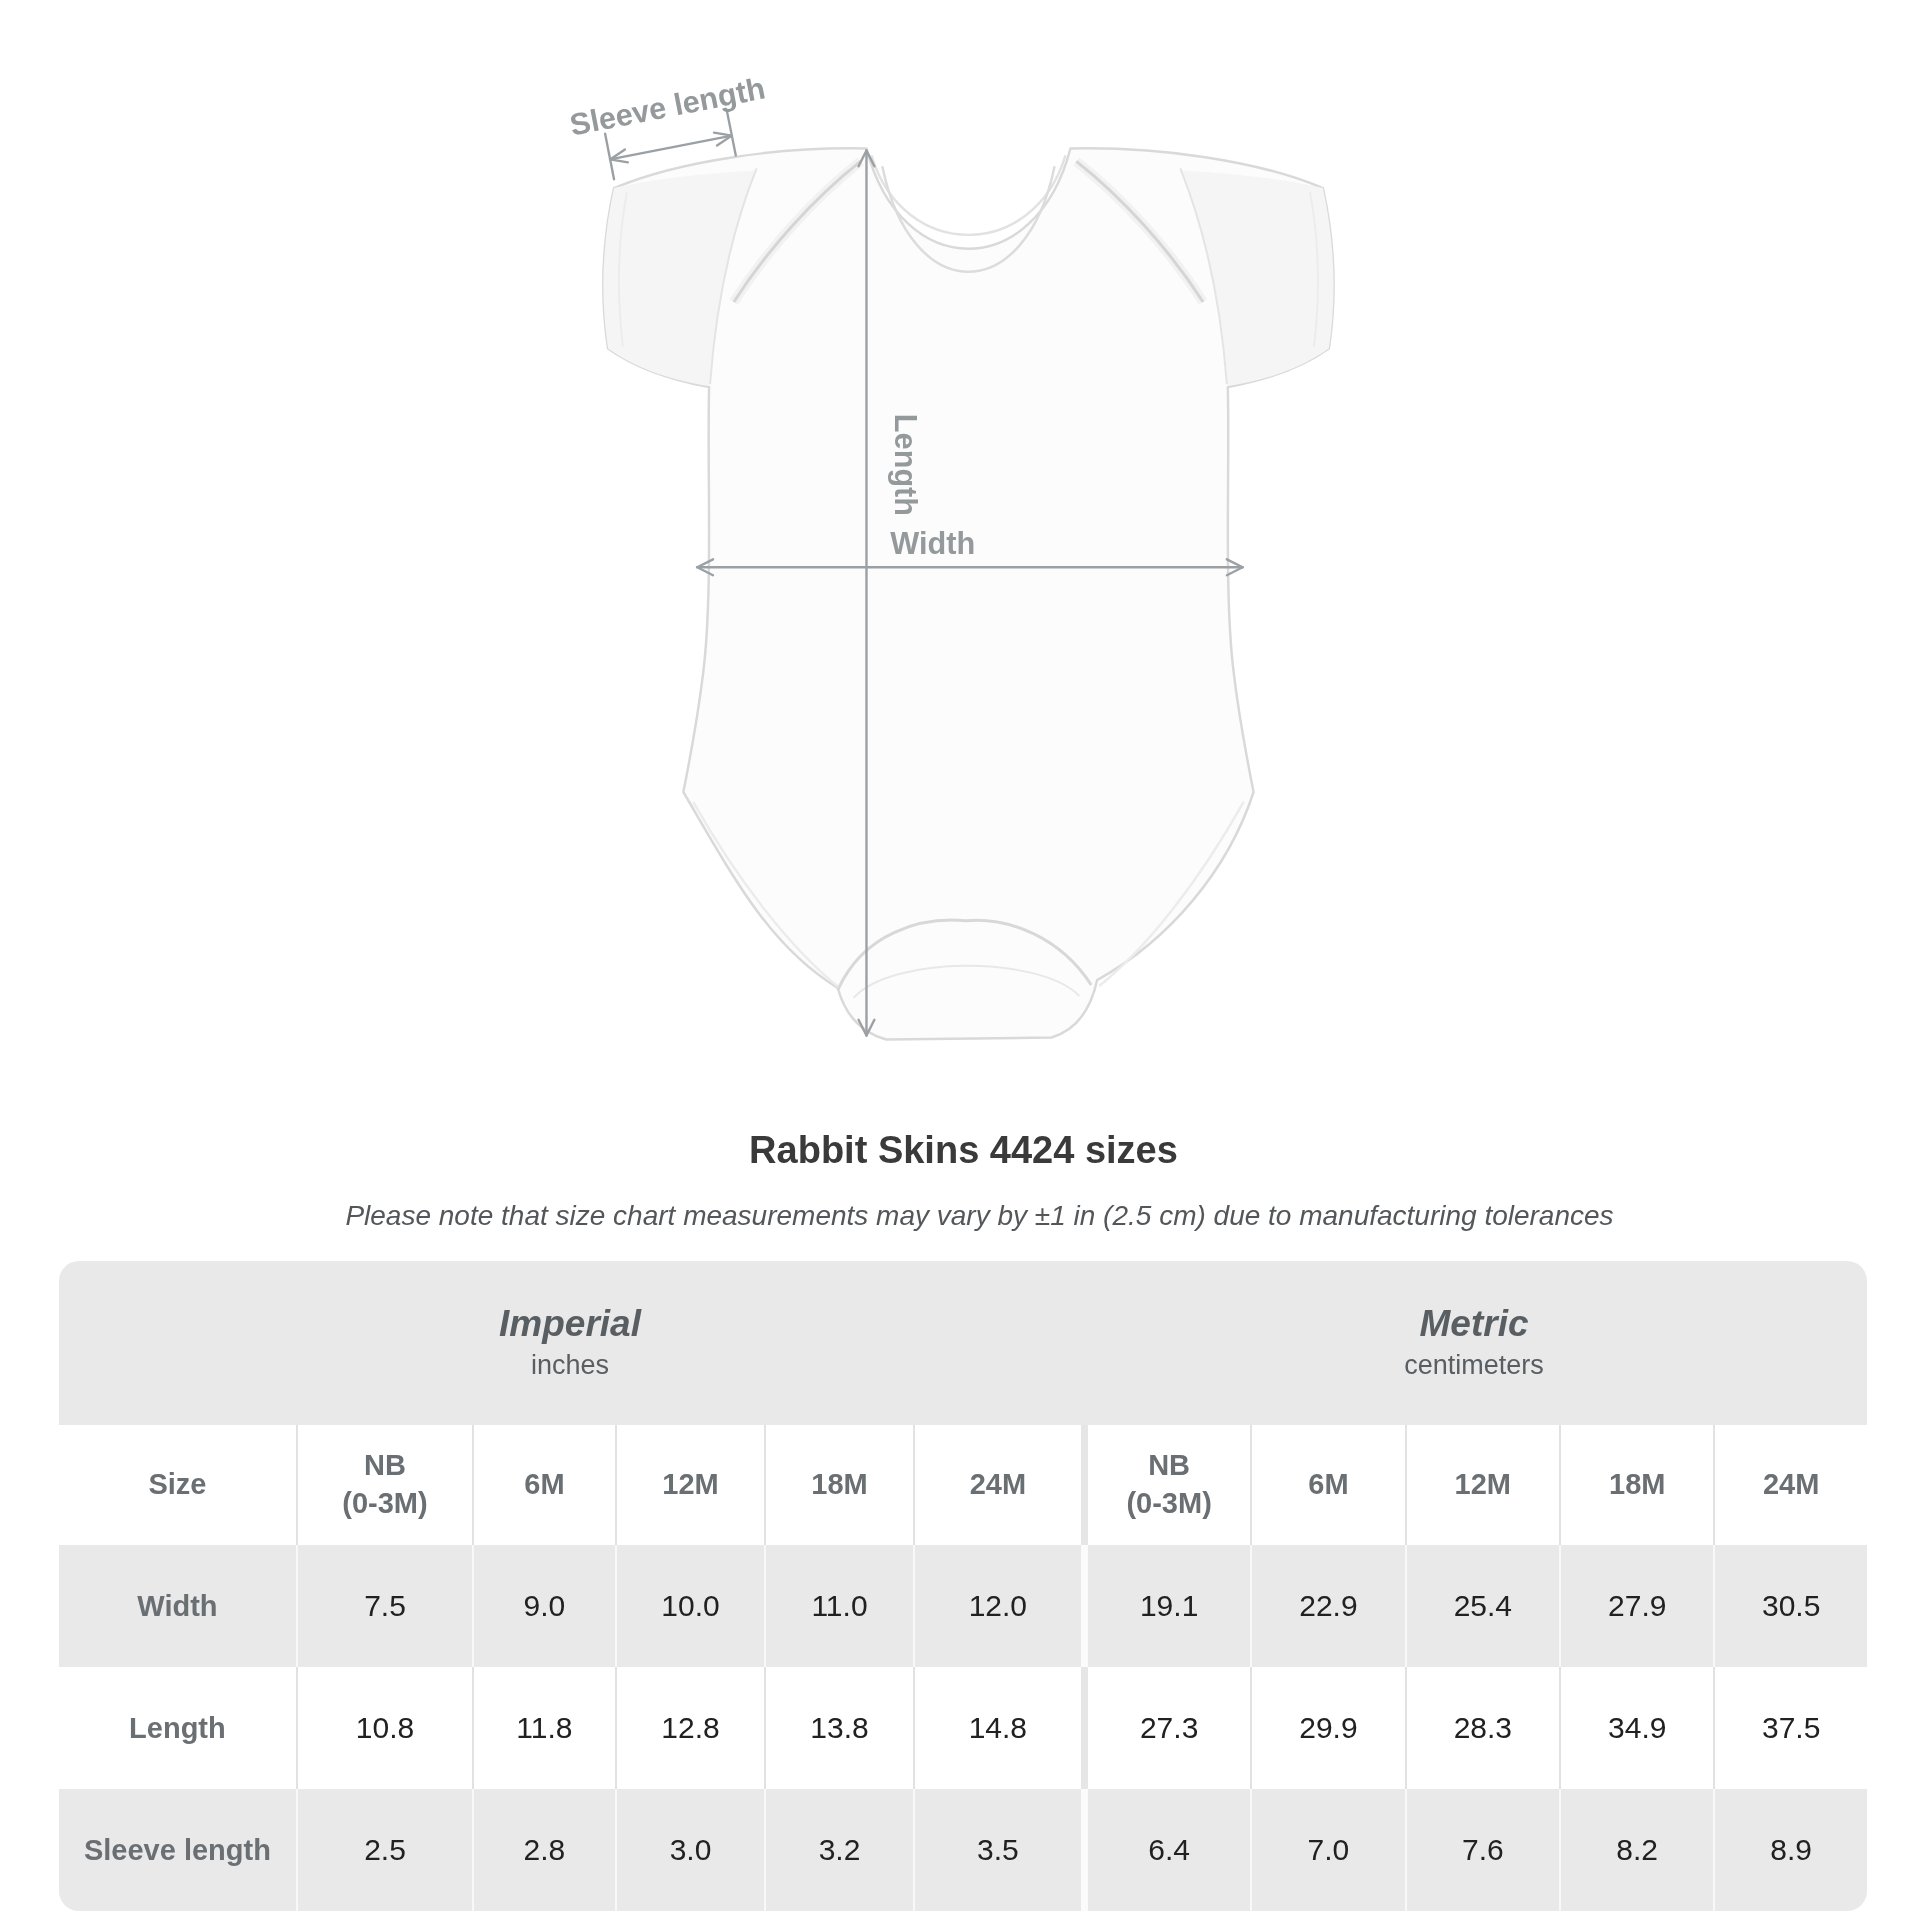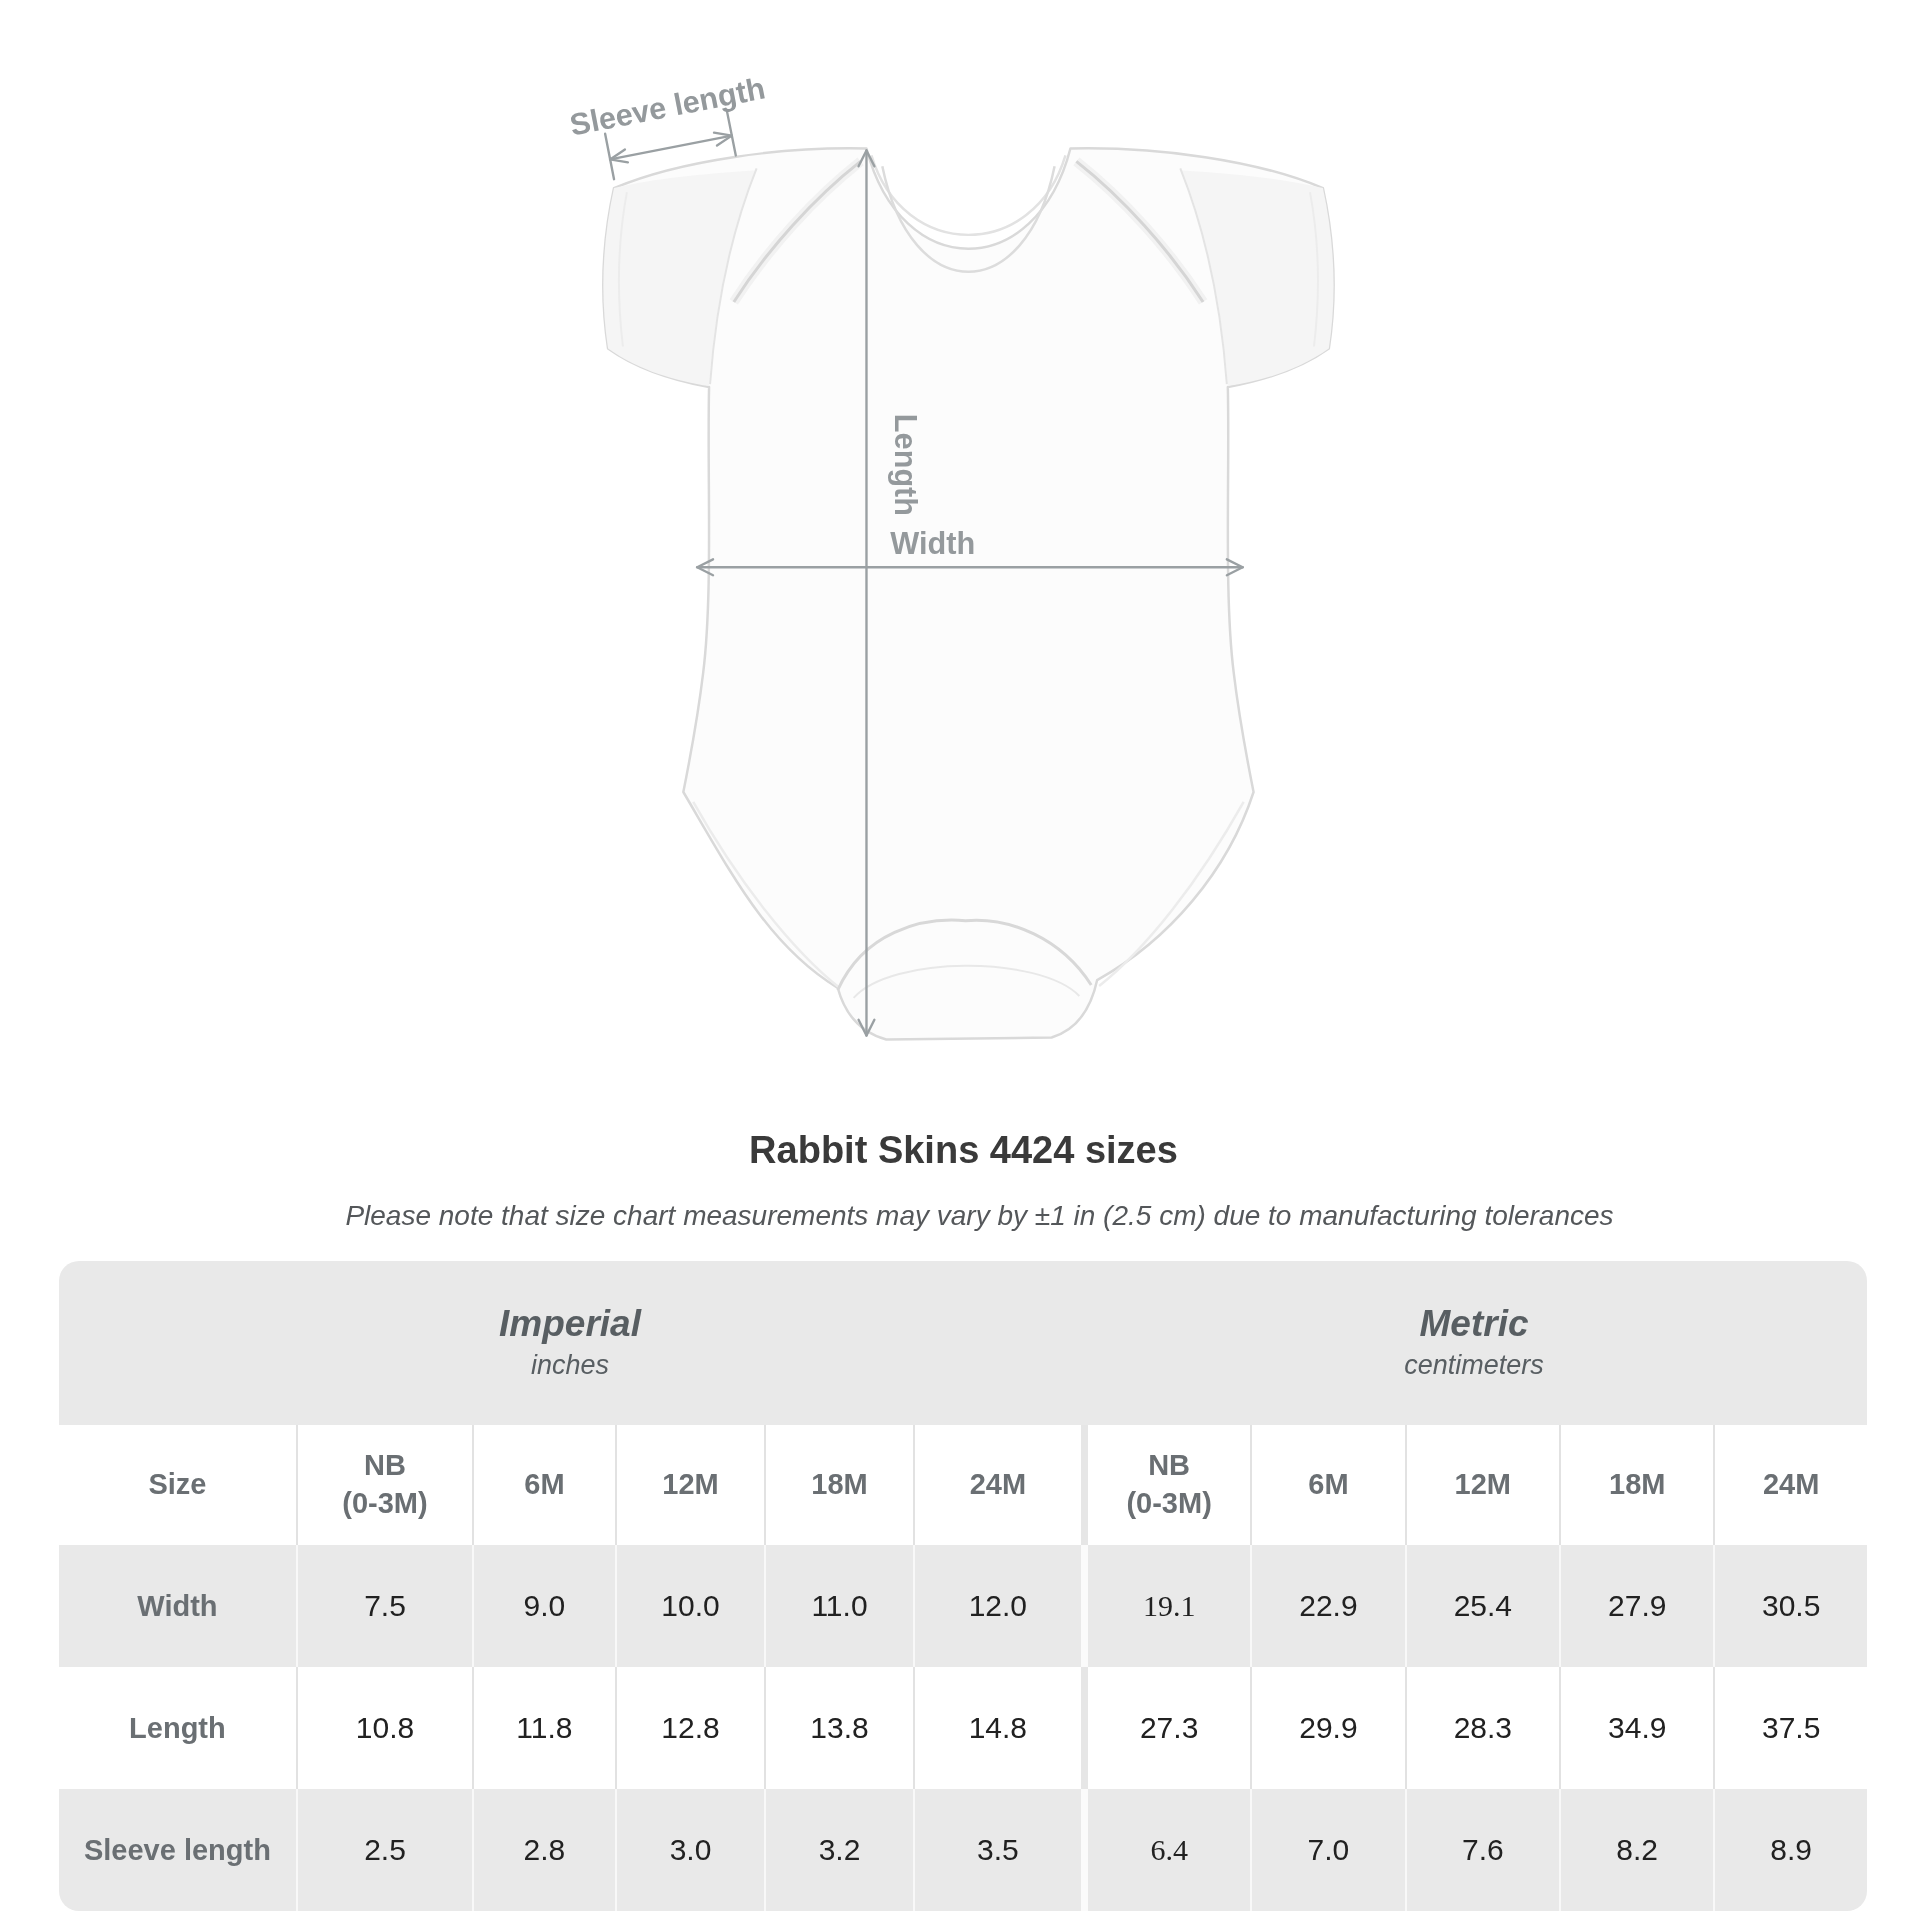--- a/index.html
+++ b/index.html
@@ -23,41 +23,41 @@
     position:absolute;left:59px;top:1261px;width:1808px;
     border-collapse:separate;border-spacing:0;table-layout:fixed;
   }
   .size-table td{padding:4px;text-align:center;vertical-align:middle;}
 
   
   tr.band td{height:156px;background:#e9e9e9;}
   tr.band td:first-child{border-top-left-radius:20px;}
   tr.band td:last-child{border-top-right-radius:20px;}
   .sec-label{font-size:37px;font-weight:bold;font-style:italic;color:#585e62;line-height:1.25;}
-  .sec-unit{font-size:27px;font-style:italic;color:#585e62;line-height:1.4;}
+  .sec-unit{font-size:27px;color:#585e62;line-height:1.4;}
 
   
   tr.headrow td{height:112px;background:#ffffff;}
   .size-h{font-size:29px;font-weight:bold;color:#6a6f73;line-height:1.3;}
   .size-h .l2:empty{display:none;}
 
   
   tr.datarow td{height:114px;}
   tr.r-gray td{background:#e9e9e9;}
   tr.r-white td{background:#ffffff;}
   tr.last td:first-child{border-bottom-left-radius:20px;}
   tr.last td:last-child{border-bottom-right-radius:20px;}
   .row-label{font-size:29px;font-weight:bold;color:#6a6f73;}
   .val{font-size:30px;color:#212121;}
 
   
   tr.headrow td + td, tr.r-white td + td{border-left:2px solid #e2e2e2;}
   tr.r-gray td + td{border-left:2px solid #f8f8f8;}
   tr.headrow td.sec-start, tr.r-white td.sec-start{border-left-width:7px;border-left-color:#e6e6e6;}
-  tr.r-gray td.sec-start{border-left-width:7px;border-left-color:#fbfbfb;font-family:Liberation Serif, serif;}
+  tr.r-gray td.sec-start{border-left-width:7px;border-left-color:#fbfbfb;}
 </style>
 </head>
 <body>
 
 <svg class="figure" viewBox="0 0 1946 1100" xmlns="http://www.w3.org/2000/svg">
 
   <g>
 
     <path d="M 875 150
          C 910 285 1046 285 1081 150

